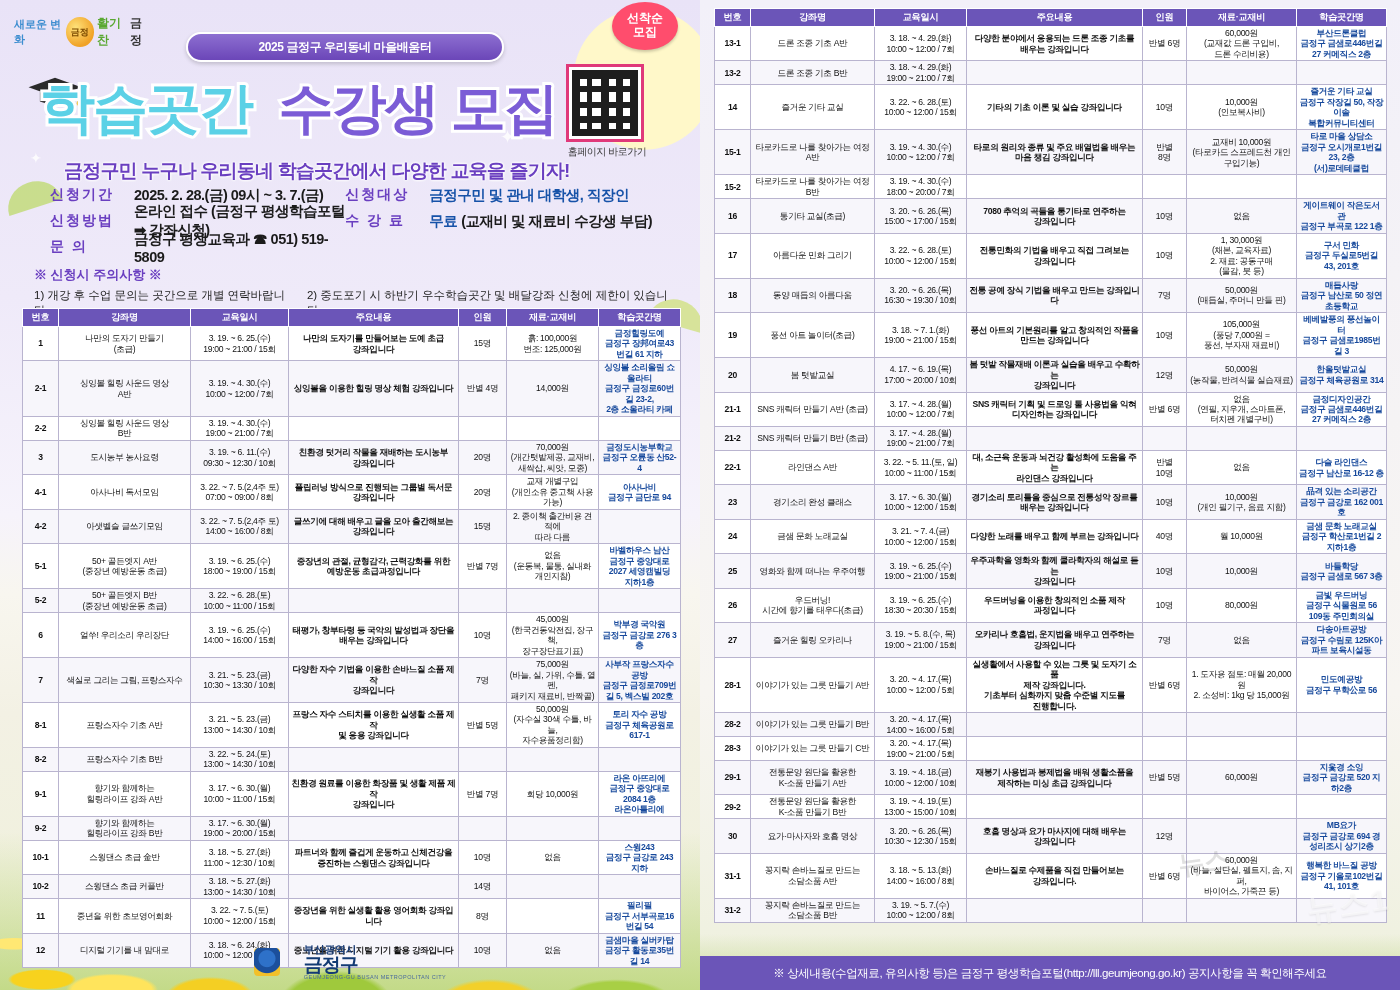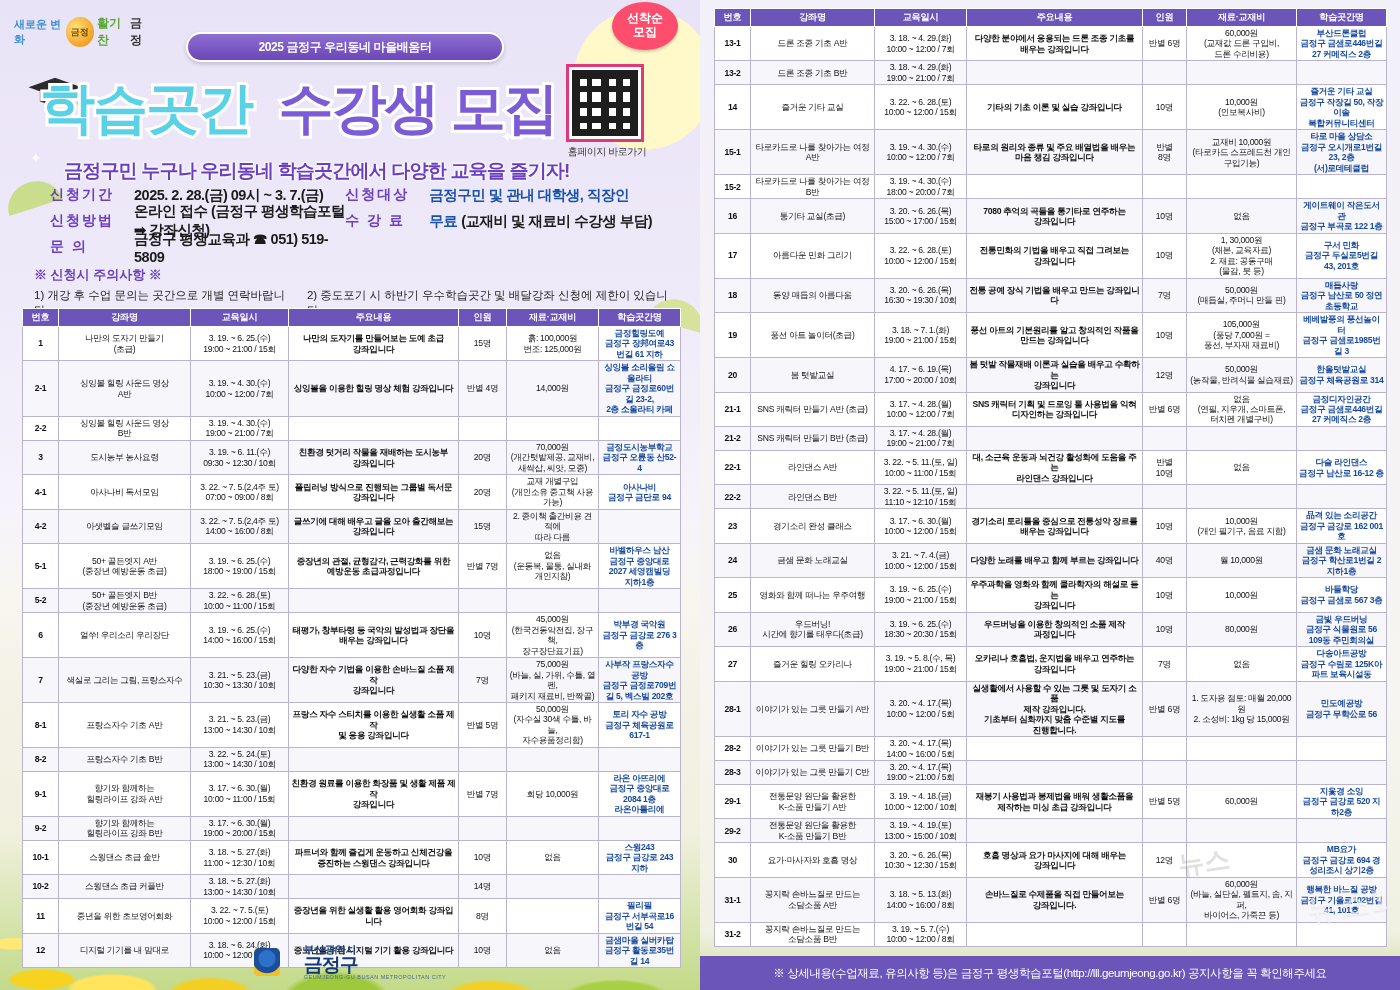--- a/index.html
+++ b/index.html
@@ -607,29 +607,20 @@
             <tr>
               <td class="no">22-1</td>
               <td>라인댄스 A반</td>
               <td>3. 22. ~ 5. 11.(토, 일)<br>10:00 ~ 11:00 / 15회</td>
               <td class="left-al">대, 소근육 운동과 뇌건강 활성화에 도움을 주는<br>라인댄스 강좌입니다</td>
               <td>반별<br>10명</td>
               <td>없음</td>
               <td class="blue-t">다슬 라인댄스<br>금정구 남산로 16-12 층</td>
             </tr>
             <tr>
-              <td class="no">22-2</td>
-              <td>라인댄스 B반</td>
-              <td>3. 22. ~ 5. 11.(토, 일)<br>11:10 ~ 12:10 / 15회</td>
-              <td class="left-al"></td>
-              <td></td>
-              <td></td>
-              <td class="blue-t"></td>
-            </tr>
-            <tr>
               <td class="no">23</td>
               <td>경기소리 완성 클래스</td>
               <td>3. 17. ~ 6. 30.(월)<br>10:00 ~ 12:00 / 15회</td>
               <td class="left-al">경기소리 토리틀을 중심으로 전통성악 장르를<br>배우는 강좌입니다</td>
               <td>10명</td>
               <td>10,000원<br>(개인 필기구, 음료 지함)</td>
               <td class="blue-t">品격 있는 소리공간<br>금정구 금강로 162 001호</td>
             </tr>
             <tr>
               <td class="no">24</td>

